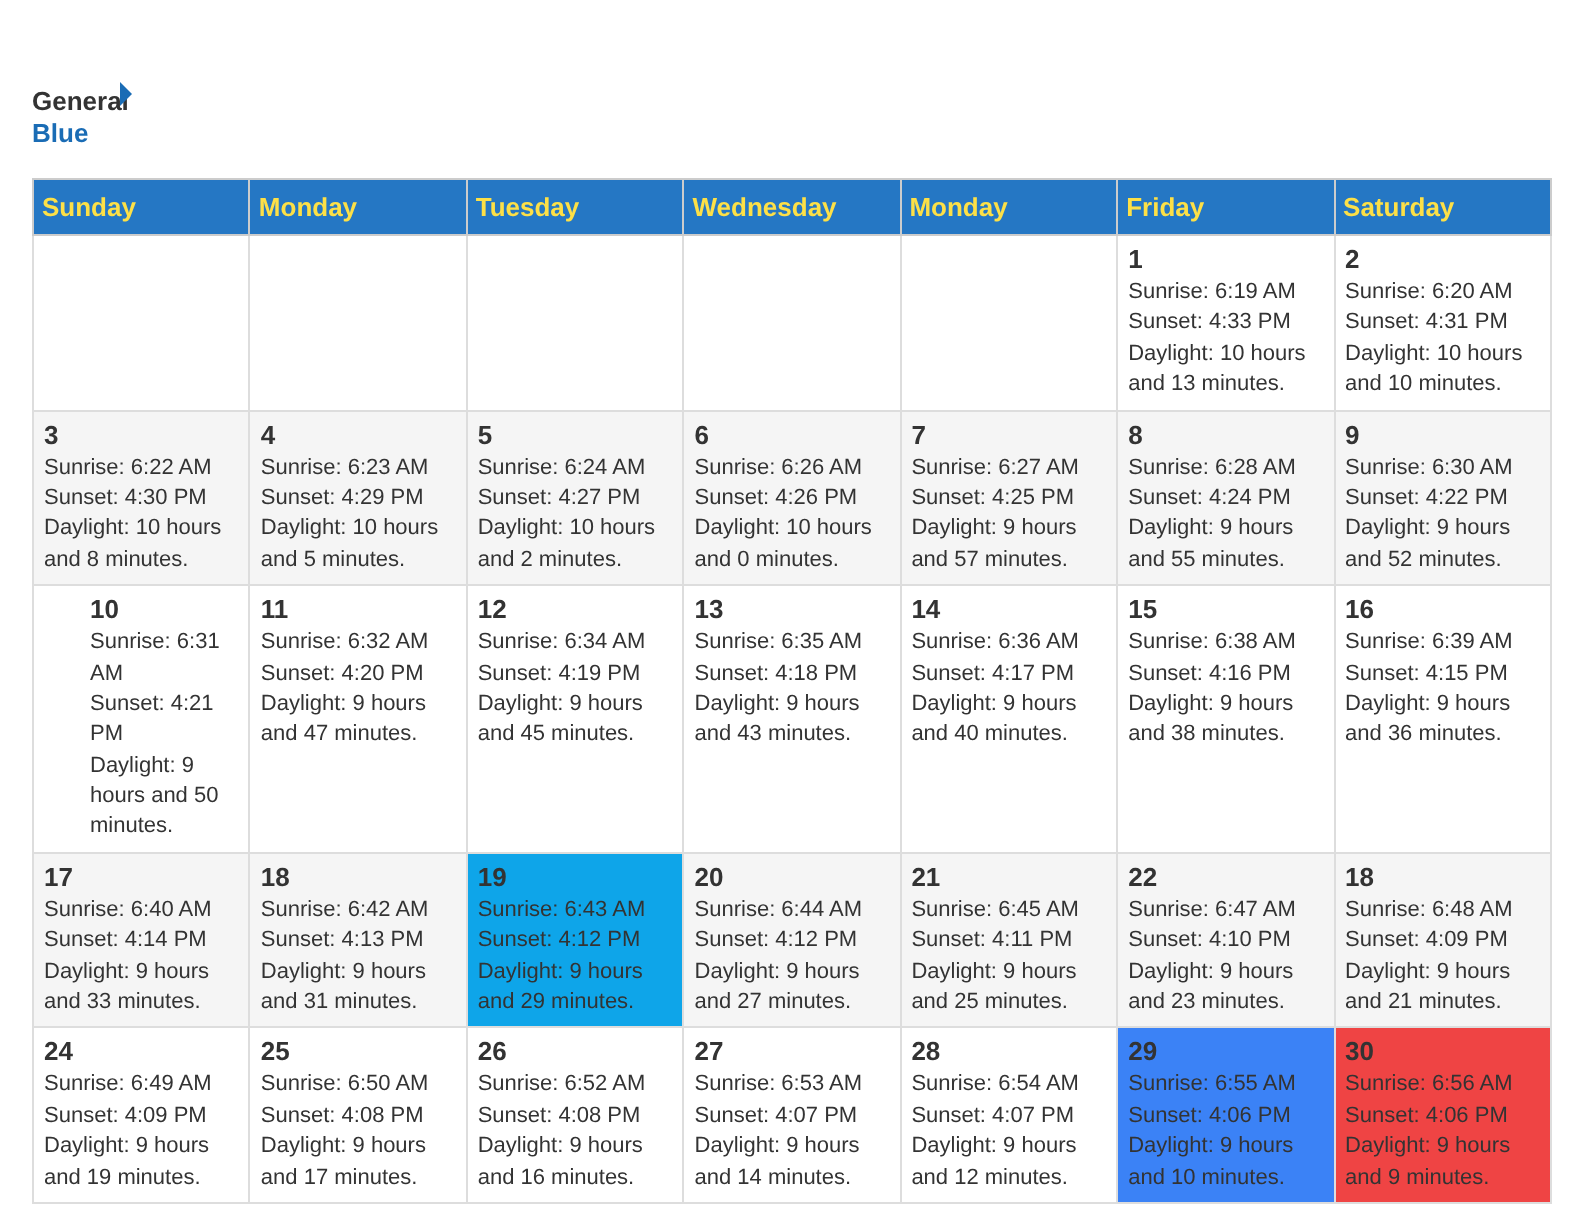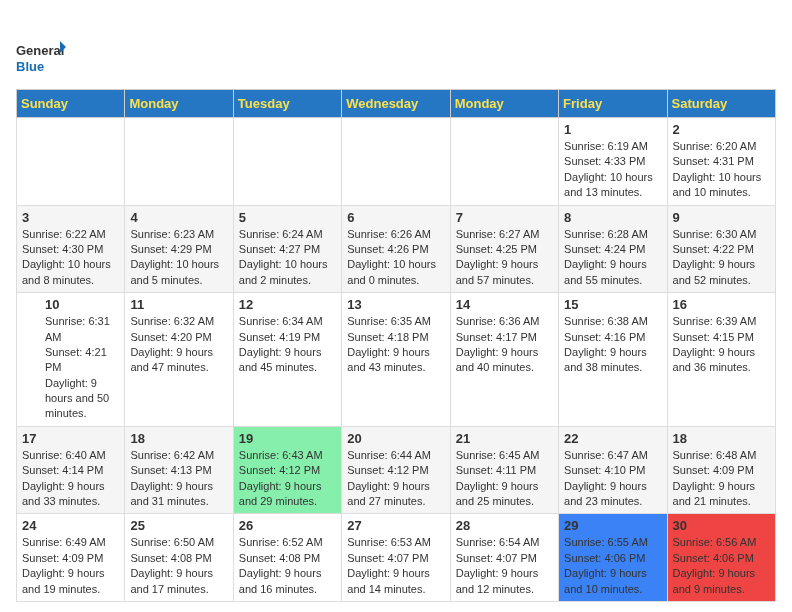--- a/index.html
+++ b/index.html
@@ -186,21 +186,21 @@
       </tr>
       <tr>
         <td style="background: rgb(245, 245, 245);">
           <span class="day-number">17</span>
           <div class="day-info">Sunrise: 6:40 AM<br>Sunset: 4:14 PM<br>Daylight: 9 hours and 33 minutes.</div>
         </td>
         <td style="background: rgb(245, 245, 245);">
           <span class="day-number">18</span>
           <div class="day-info">Sunrise: 6:42 AM<br>Sunset: 4:13 PM<br>Daylight: 9 hours and 31 minutes.</div>
         </td>
-        <td style="background: #86efac;">
+        <td style="background: #0ea5e9;">
           <span class="day-number">19</span>
           <div class="day-info">Sunrise: 6:43 AM<br>Sunset: 4:12 PM<br>Daylight: 9 hours and 29 minutes.</div>
         </td>
         <td style="background: rgb(245, 245, 245); margin-left: 32px;">
           <span class="day-number">20</span>
           <div class="day-info">Sunrise: 6:44 AM<br>Sunset: 4:12 PM<br>Daylight: 9 hours and 27 minutes.</div>
         </td>
         <td style="background: rgb(245, 245, 245);">
           <span class="day-number">21</span>
           <div class="day-info">Sunrise: 6:45 AM<br>Sunset: 4:11 PM<br>Daylight: 9 hours and 25 minutes.</div>

